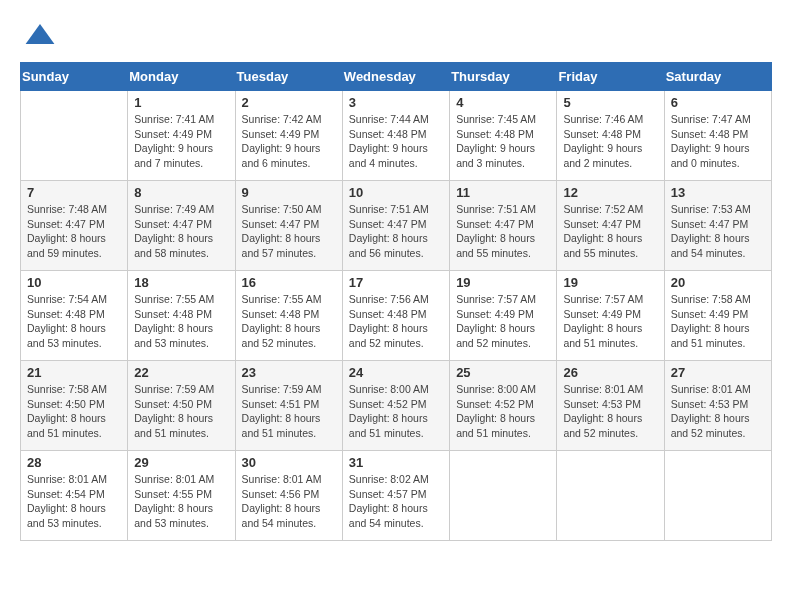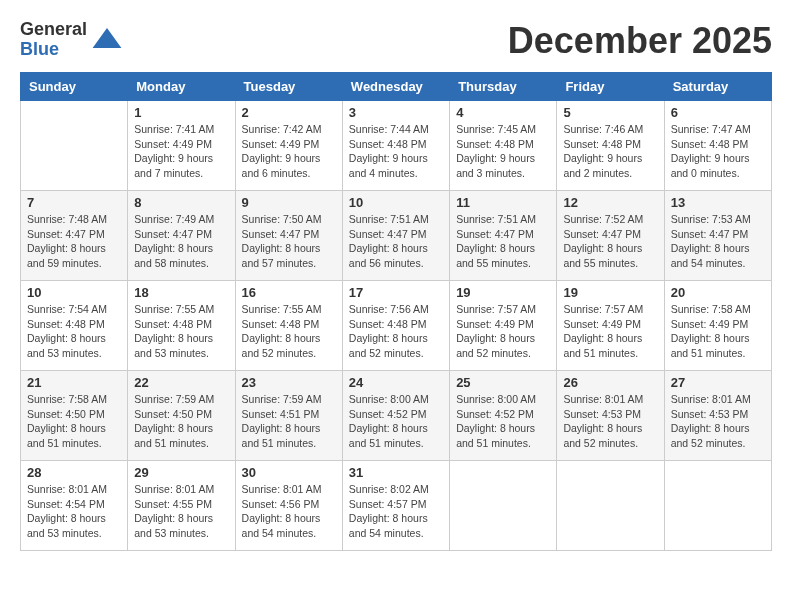--- a/index.html
+++ b/index.html
@@ -54,21 +54,21 @@
     }
     table {
       width: 100%;
       border-collapse: collapse;
     }
     thead tr th {
       background-color: #2e6db4;
       color: #fff;
       font-size: 13px;
       font-weight: bold;
-      padding: 6px 8px;
+      padding: 6px 1px;
       text-align: left;
       border: 1px solid #2e6db4;
     }
     tbody tr td {
       border: 1px solid #ccc;
       vertical-align: top;
       padding: 4px 6px;
       font-size: 11px;
       color: #333;
       width: 14.28%;
@@ -92,30 +92,25 @@
     }
     tbody tr td.empty {
       background: #fff;
     }
   </style>
 </head>
 <body>
 
 <div class="header">
   <div class="logo">
-    <div class="logo-text">
-      <span class="logo-general">General</span>
-      <span class="logo-blue">Blue</span>
-    </div>
     <svg class="logo-icon" viewBox="0 0 40 40">
       <polygon points="20,5 38,30 2,30" fill="#2e6db4"></polygon>
     </svg>
   </div>
   <div class="title-block">
-    <div class="month-title">December 2025</div>
   </div>
 </div>
 
 <table>
   <thead>
     <tr>
     <th>Sunday</th>
         <th>Monday</th>
         <th>Tuesday</th>
         <th>Wednesday</th>

